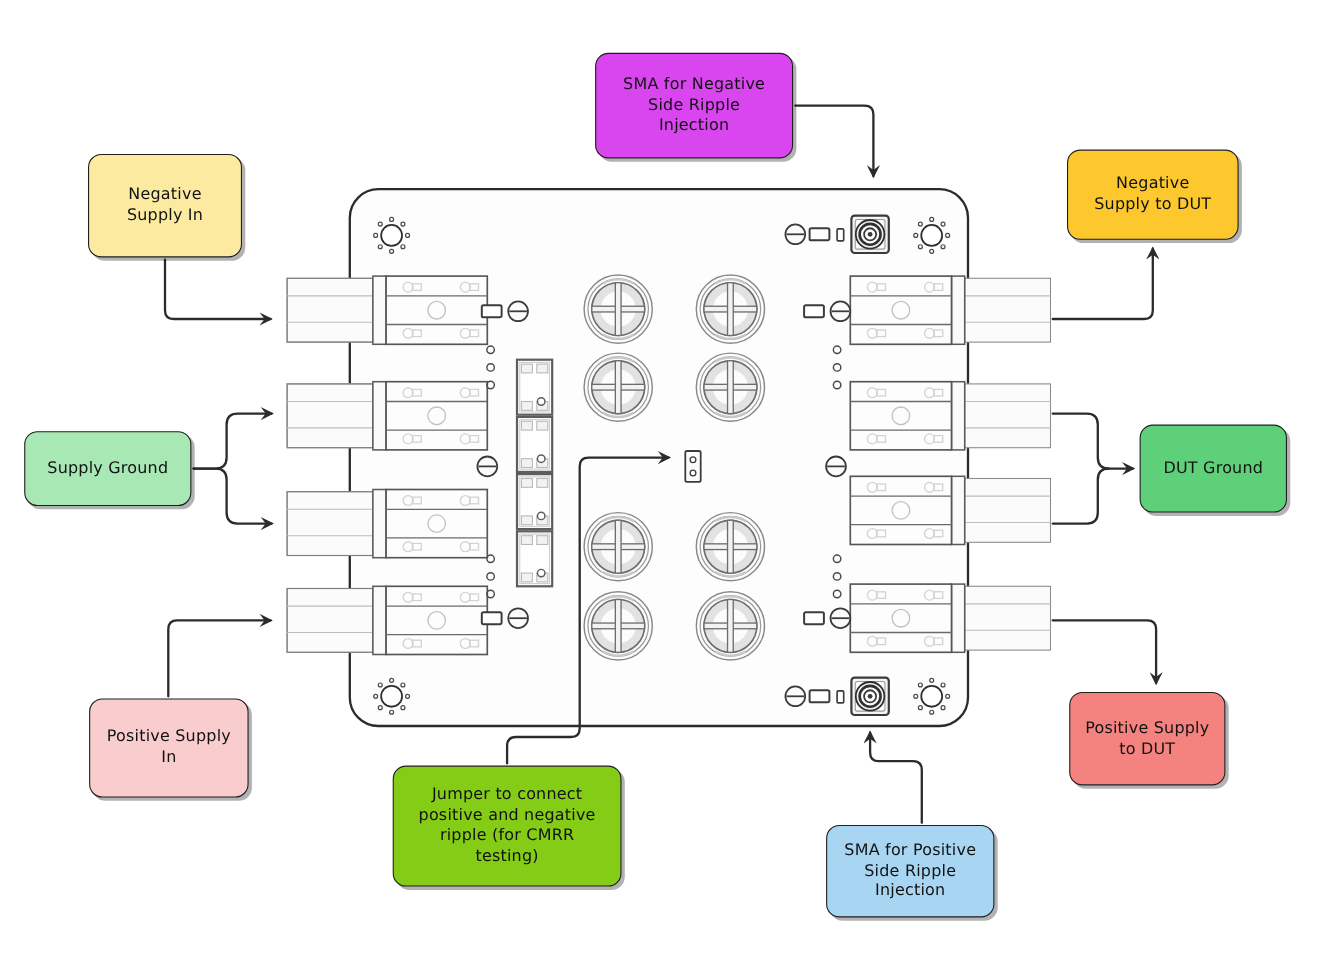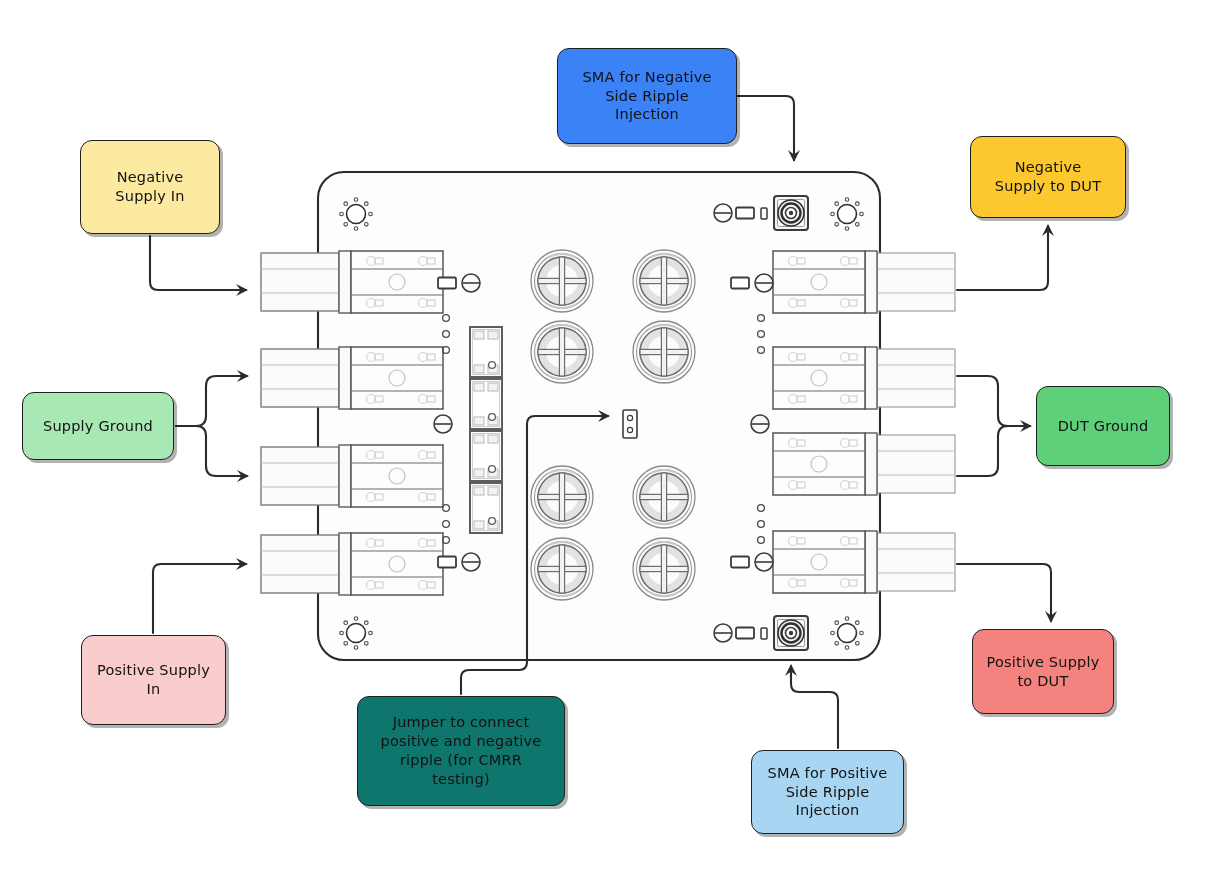--- a/index.html
+++ b/index.html
@@ -307,21 +307,21 @@
     <path d="M461,694 L461,678 Q461,670 469,670 L519,670 Q527,670 527,662 L527,424 Q527,416 535,416 L608,416" marker-end="url(#ah)"></path>
 
     <path d="M838,748 L838,700 Q838,692 830,692 L799,692 Q791,692 791,684 L791,666" marker-end="url(#ah)"></path>
   </svg>
 
   <div class="note" style="left:80px;top:140px;width:140px;height:94px;background:#fbeaa0;">
     <span>Negative
 Supply In</span>
   </div>
 
-  <div class="note" style="left:541px;top:48px;width:180px;height:96px;background:#3b82f6;margin-left:16px;">
+  <div class="note" style="left:541px;top:48px;width:180px;height:96px;background:#d946ef;">
     <span>SMA for Negative
 Side Ripple
 Injection</span>
   </div>
 
   <div class="note" style="left:970px;top:136px;width:156px;height:82px;background:#fcc82e;">
     <span>Negative
 Supply to DUT</span>
   </div>
 
@@ -336,21 +336,21 @@
   <div class="note" style="left:81px;top:635px;width:145px;height:90px;background:#f9ccce;">
     <span>Positive Supply
 In</span>
   </div>
 
   <div class="note" style="left:972px;top:629px;width:142px;height:85px;background:#f4827f;">
     <span>Positive Supply
 to DUT</span>
   </div>
 
-  <div class="note" style="left:357px;top:696px;width:208px;height:110px;background:#0f766e;">
+  <div class="note" style="left:357px;top:696px;width:208px;height:110px;background:#84cc16;">
     <span>Jumper to connect
 positive and negative
 ripple (for CMRR
 testing)</span>
   </div>
 
   <div class="note" style="left:751px;top:750px;width:153px;height:84px;background:#a8d5f2;">
     <span>SMA for Positive
 Side Ripple
 Injection</span>

